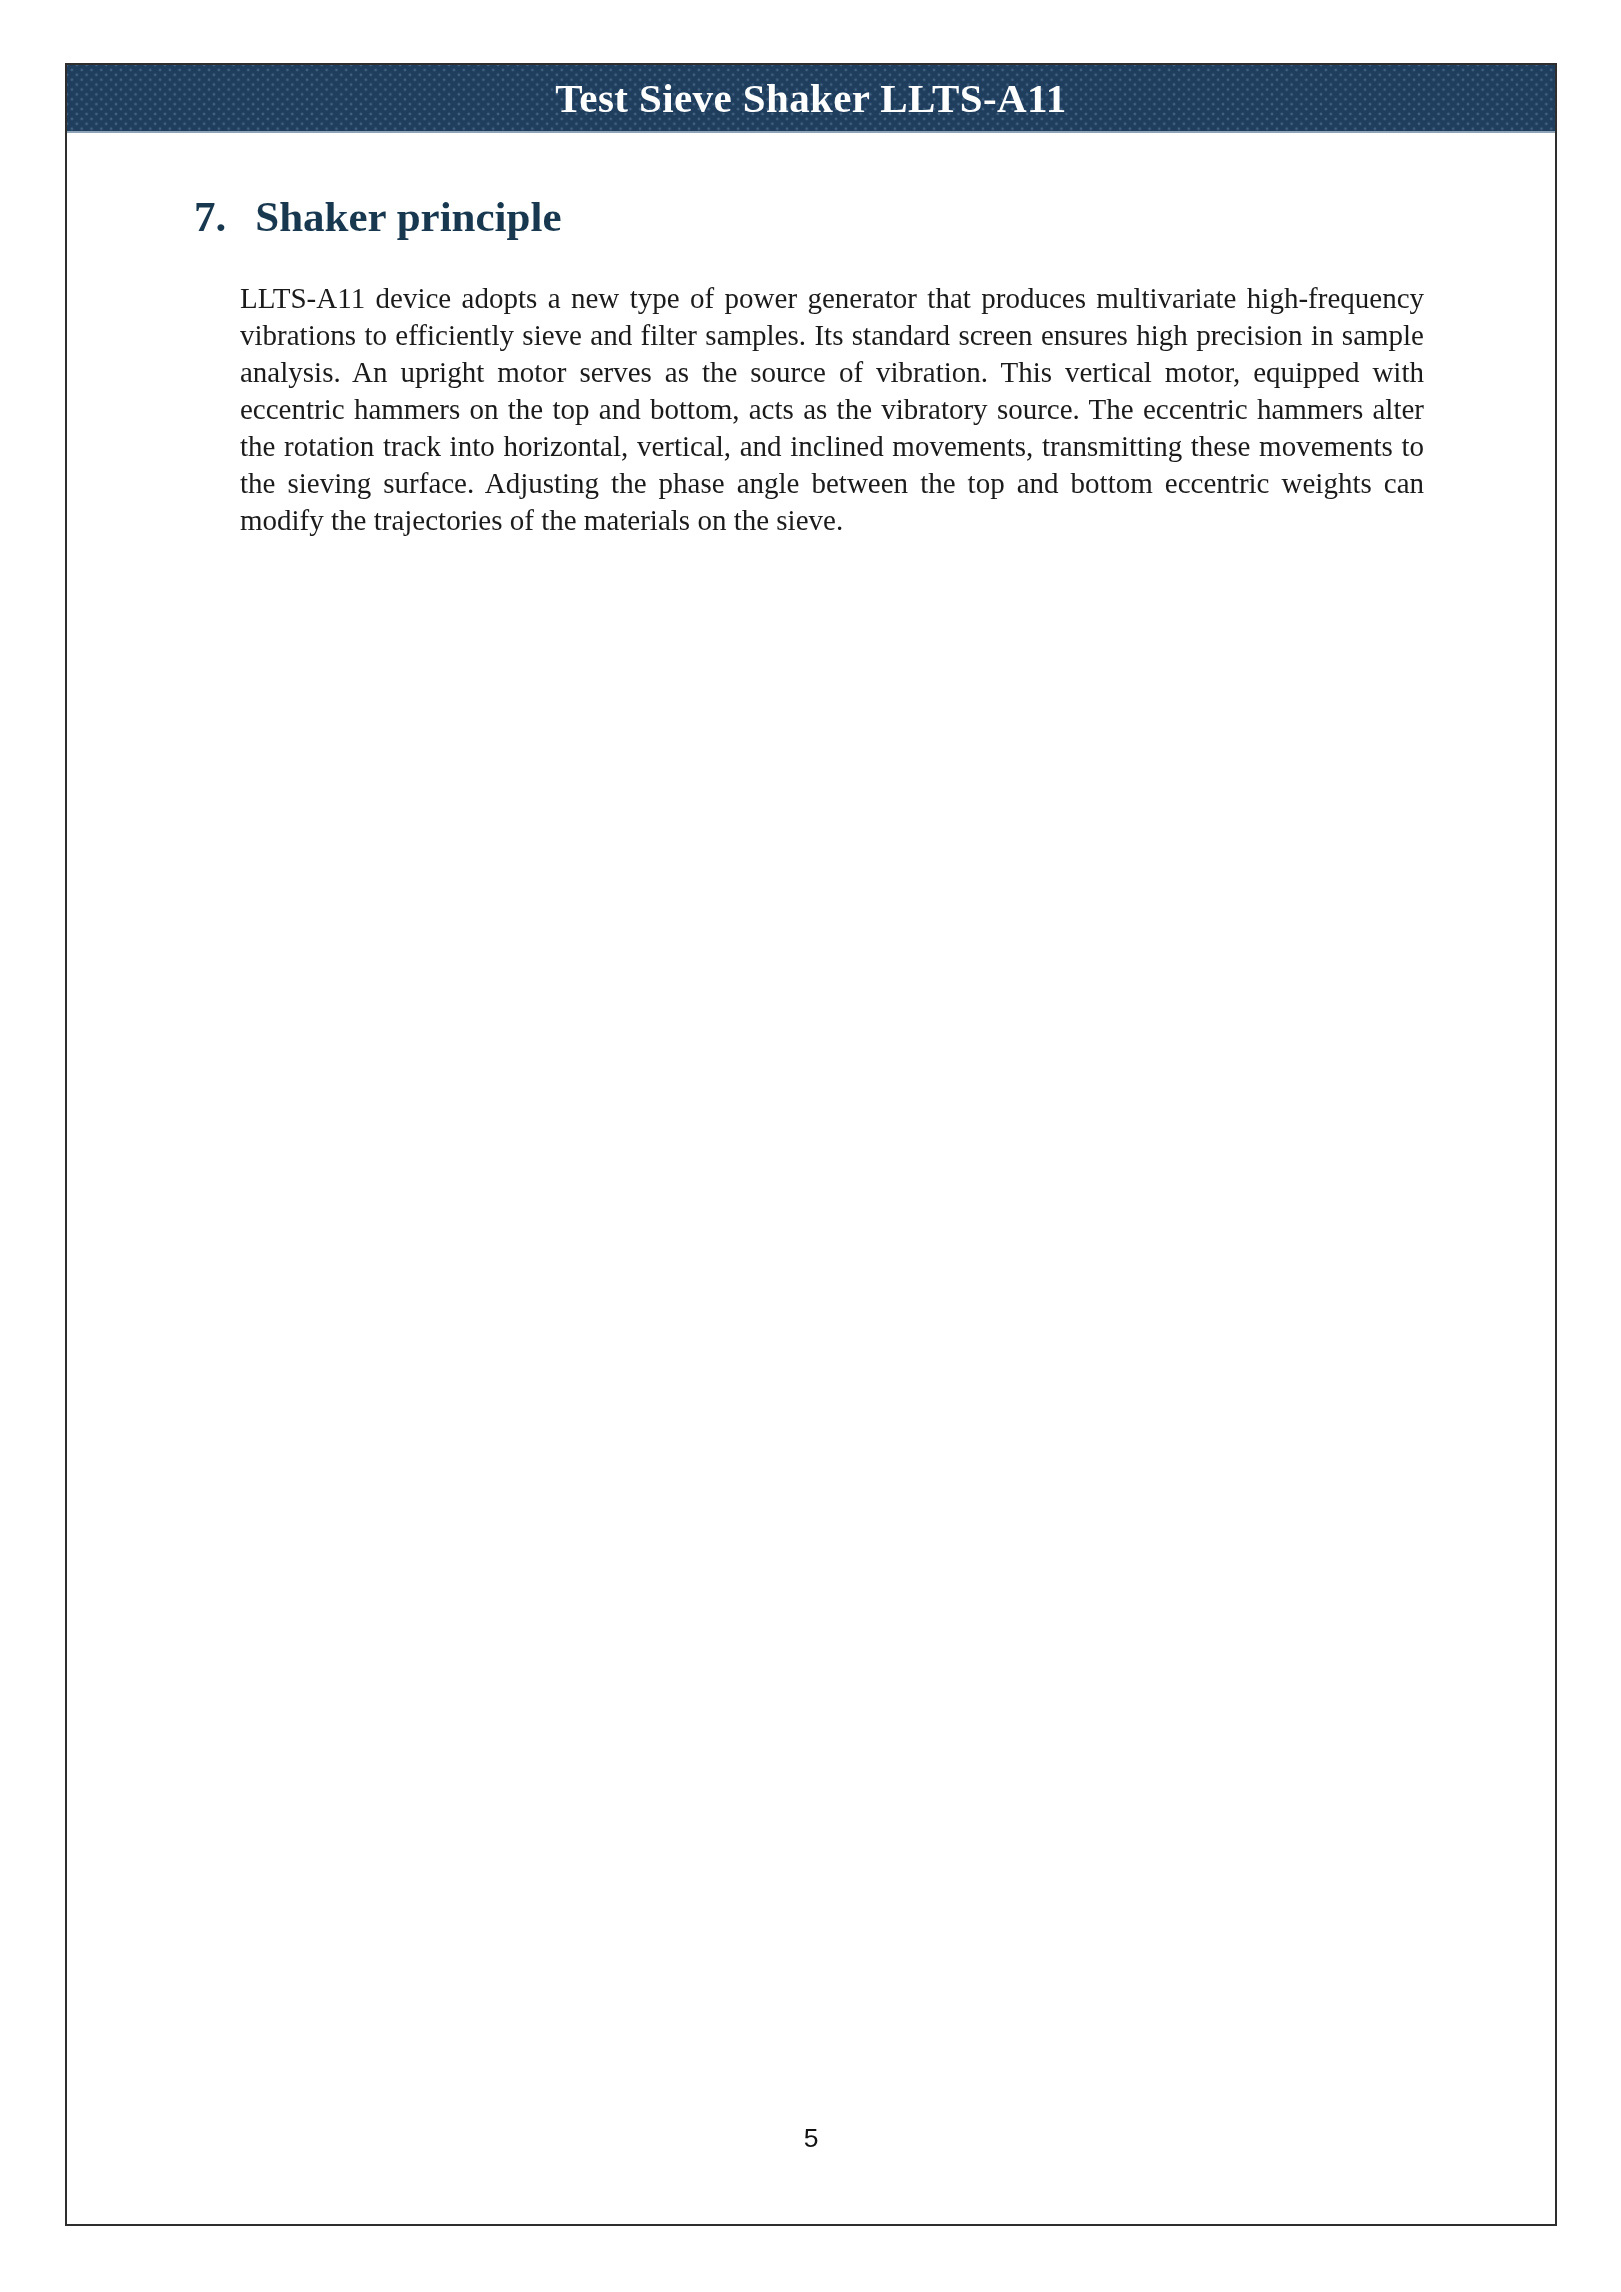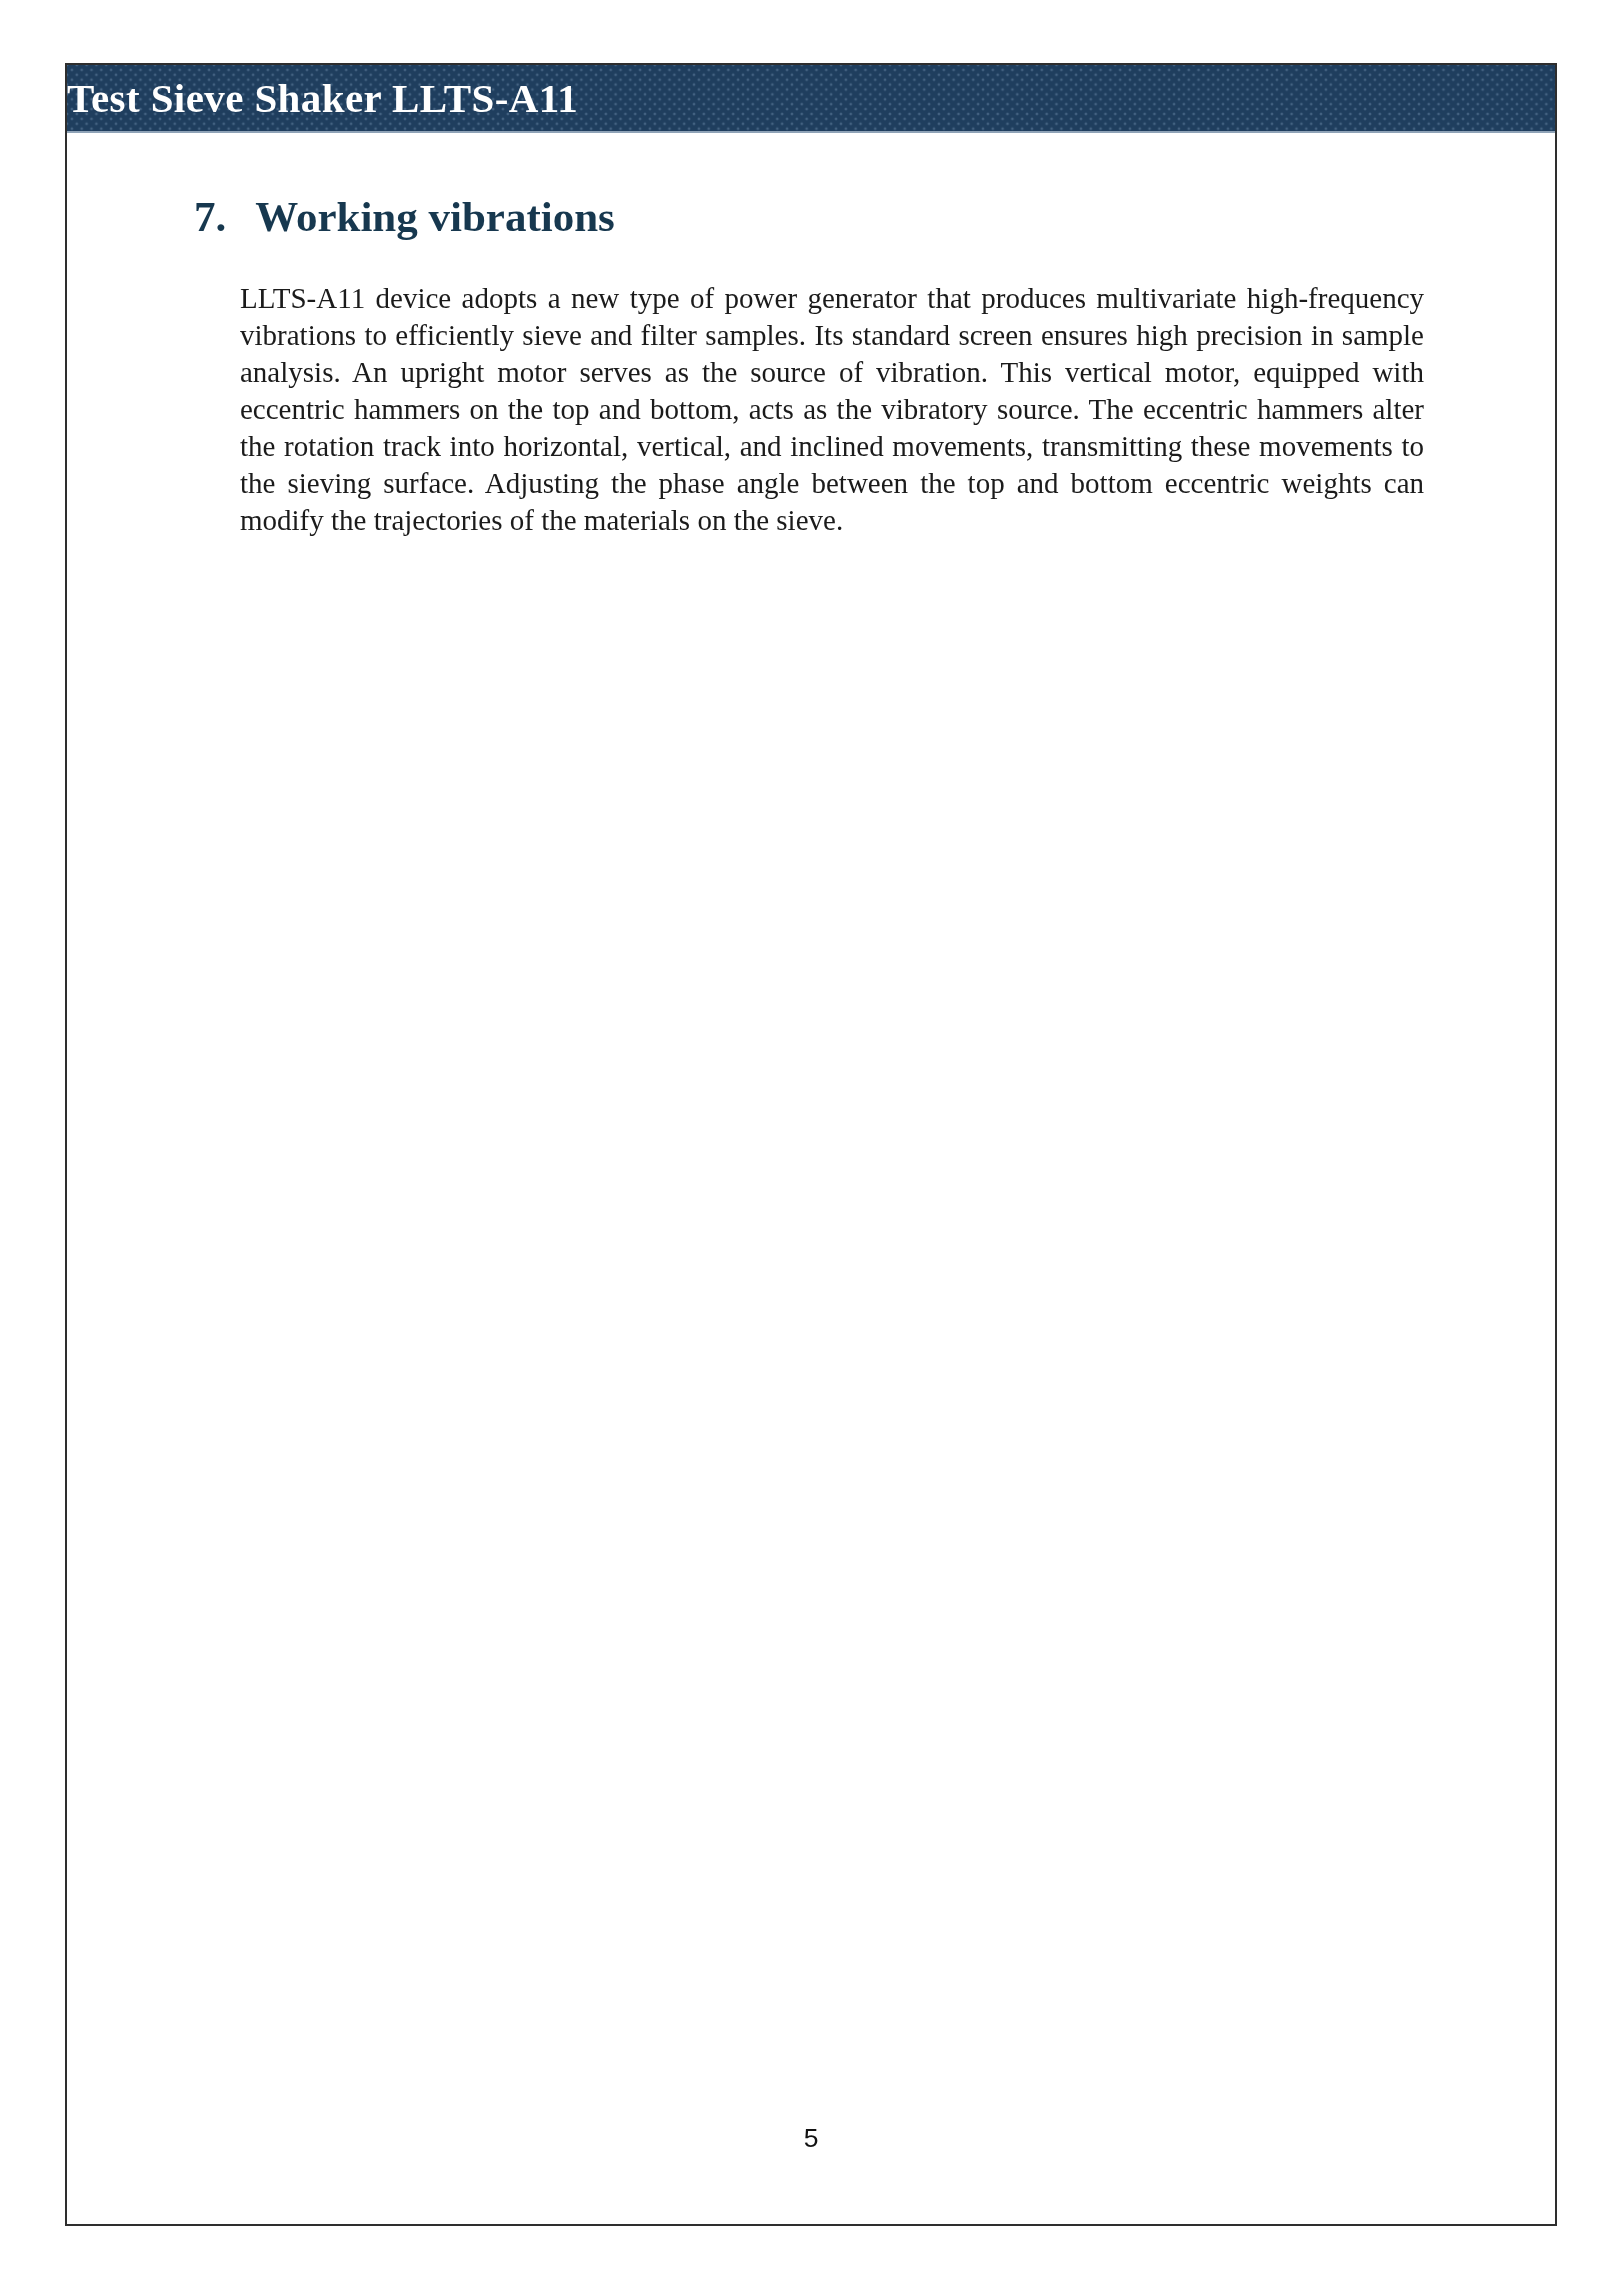--- a/index.html
+++ b/index.html
@@ -32,20 +32,21 @@
     height: 66px;
     background-color: #1f3e5e;
     background-image:
       radial-gradient(circle, rgba(150,180,210,0.30) 1.1px, transparent 1.7px),
       radial-gradient(circle, rgba(150,180,210,0.30) 1.1px, transparent 1.7px);
     background-size: 9.8px 9.8px, 9.8px 9.8px;
     background-position: 0 0, 4.9px 4.9px;
     border-bottom: 2.9px solid #8fa3b7;
     display: flex;
     align-items: center;
+    justify-content: center;
   }
   .header-title {
     color: #ffffff;
     font-weight: bold;
     font-size: 41px;
     letter-spacing: 0.4px;
     white-space: nowrap;
   }
 
   
@@ -92,21 +93,21 @@
 
 <div class="page-frame">
 
   <header class="header-bar">
     <span class="header-title">Test Sieve Shaker LLTS-A11</span>
   </header>
 
   <main>
     <h2 class="section-heading">
       <span class="section-number">7.</span>
-      <span class="section-title">Working vibrations</span>
+      <span class="section-title">Shaker principle</span>
     </h2>
 
     <p class="body-paragraph"><strong class="model-name">LLTS-A11</strong><span> device adopts a new type of power generator that produces multivariate high-frequency vibrations to efficiently sieve and filter samples. Its standard screen ensures high precision in sample analysis. An upright motor serves as the source of vibration. This vertical motor, equipped with eccentric hammers on the top and bottom, acts as the vibratory source. The eccentric hammers alter the rotation track into horizontal, vertical, and inclined movements, transmitting these movements to the sieving surface. Adjusting the phase angle between the top and bottom eccentric weights can modify the trajectories of the materials on the sieve.</span></p>
   </main>
 
   <div class="page-number">5</div>
 
 </div>
 
 

